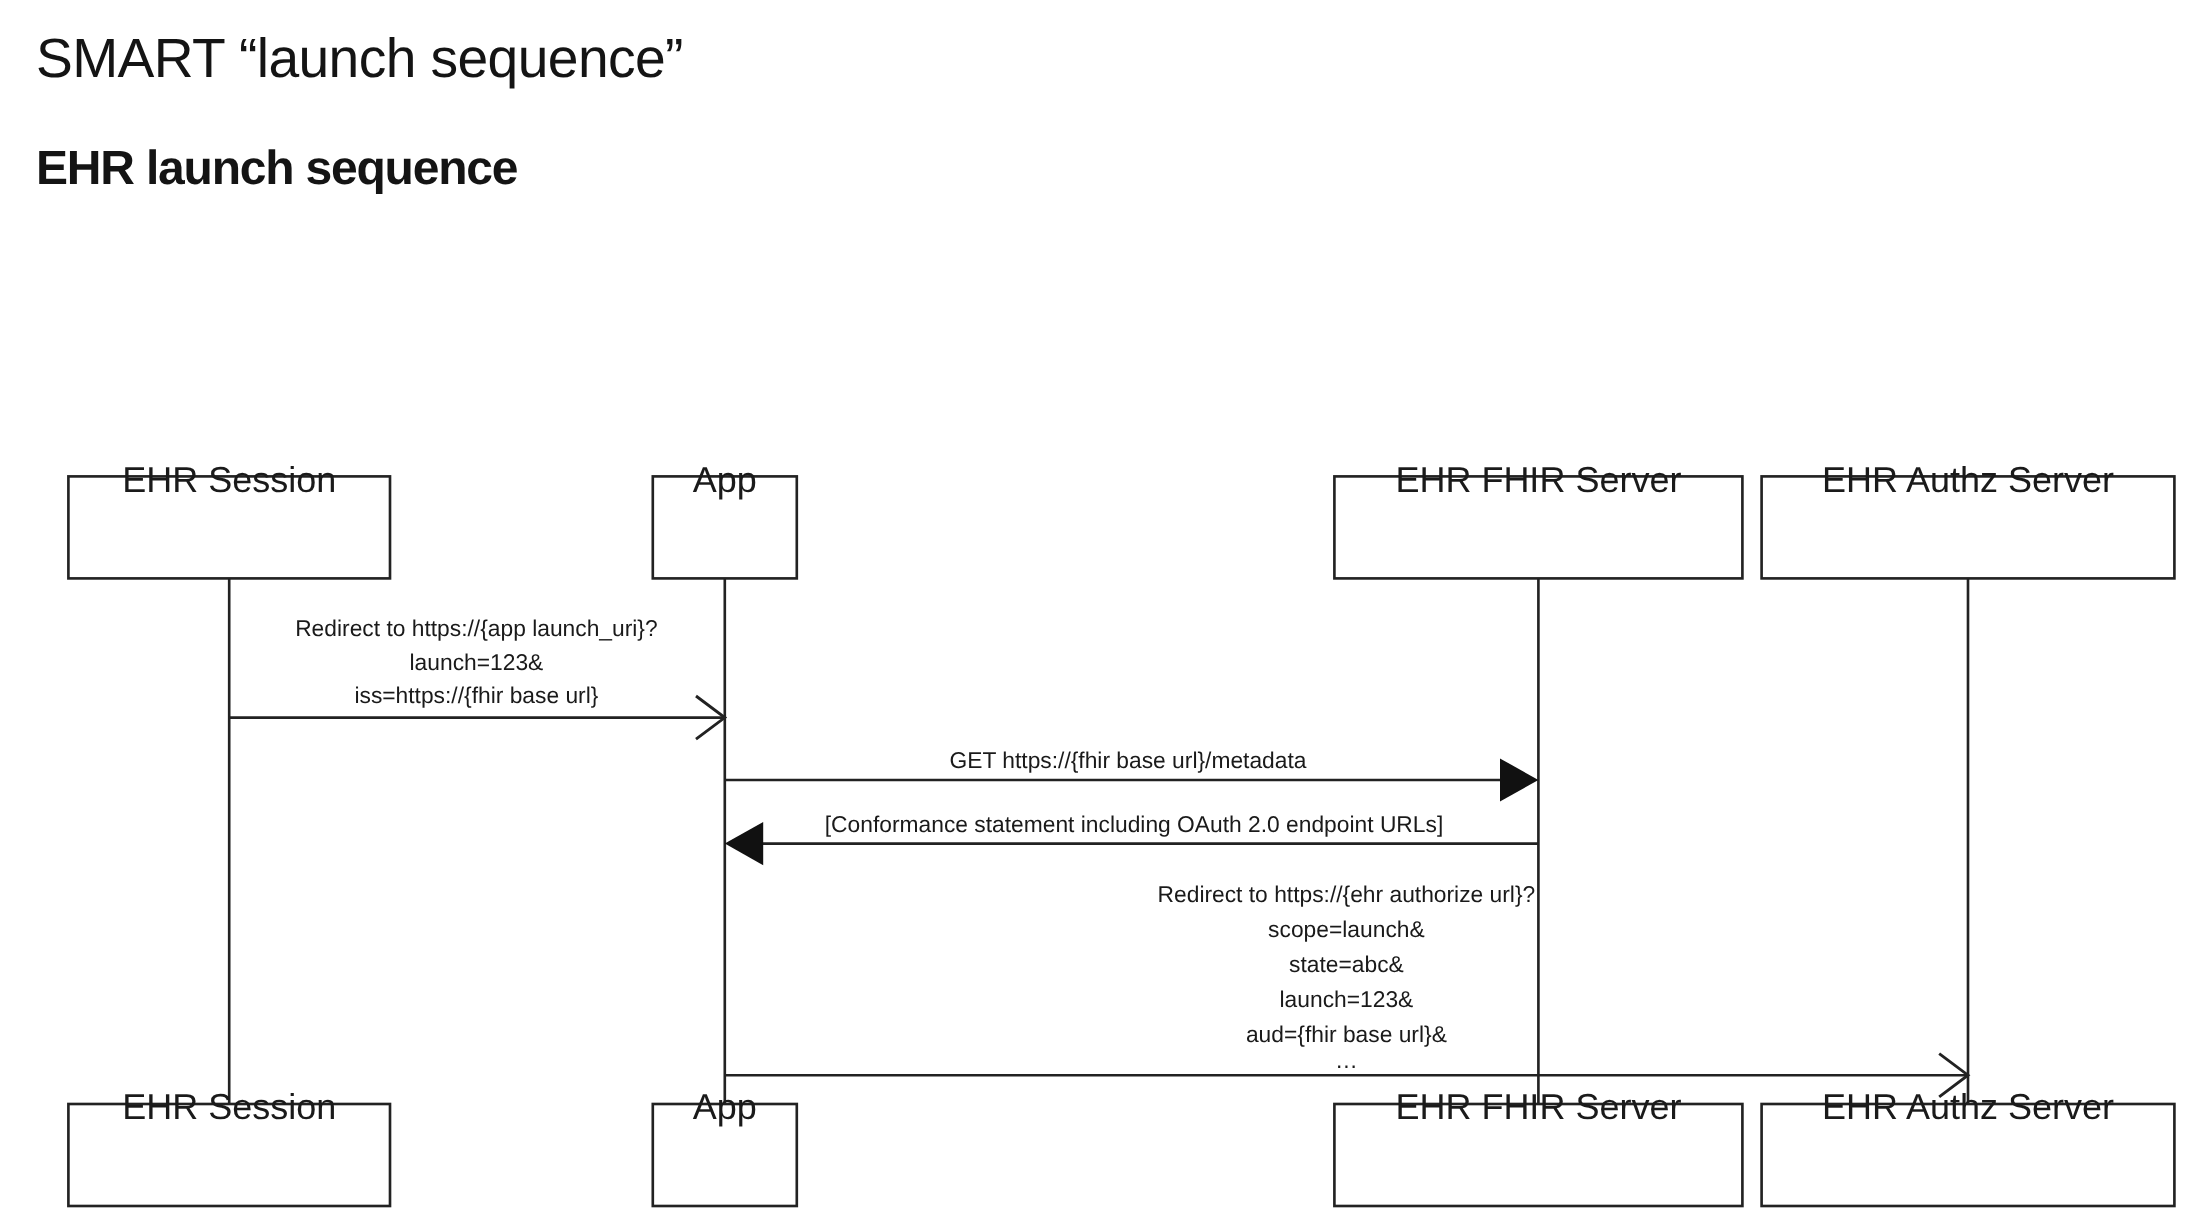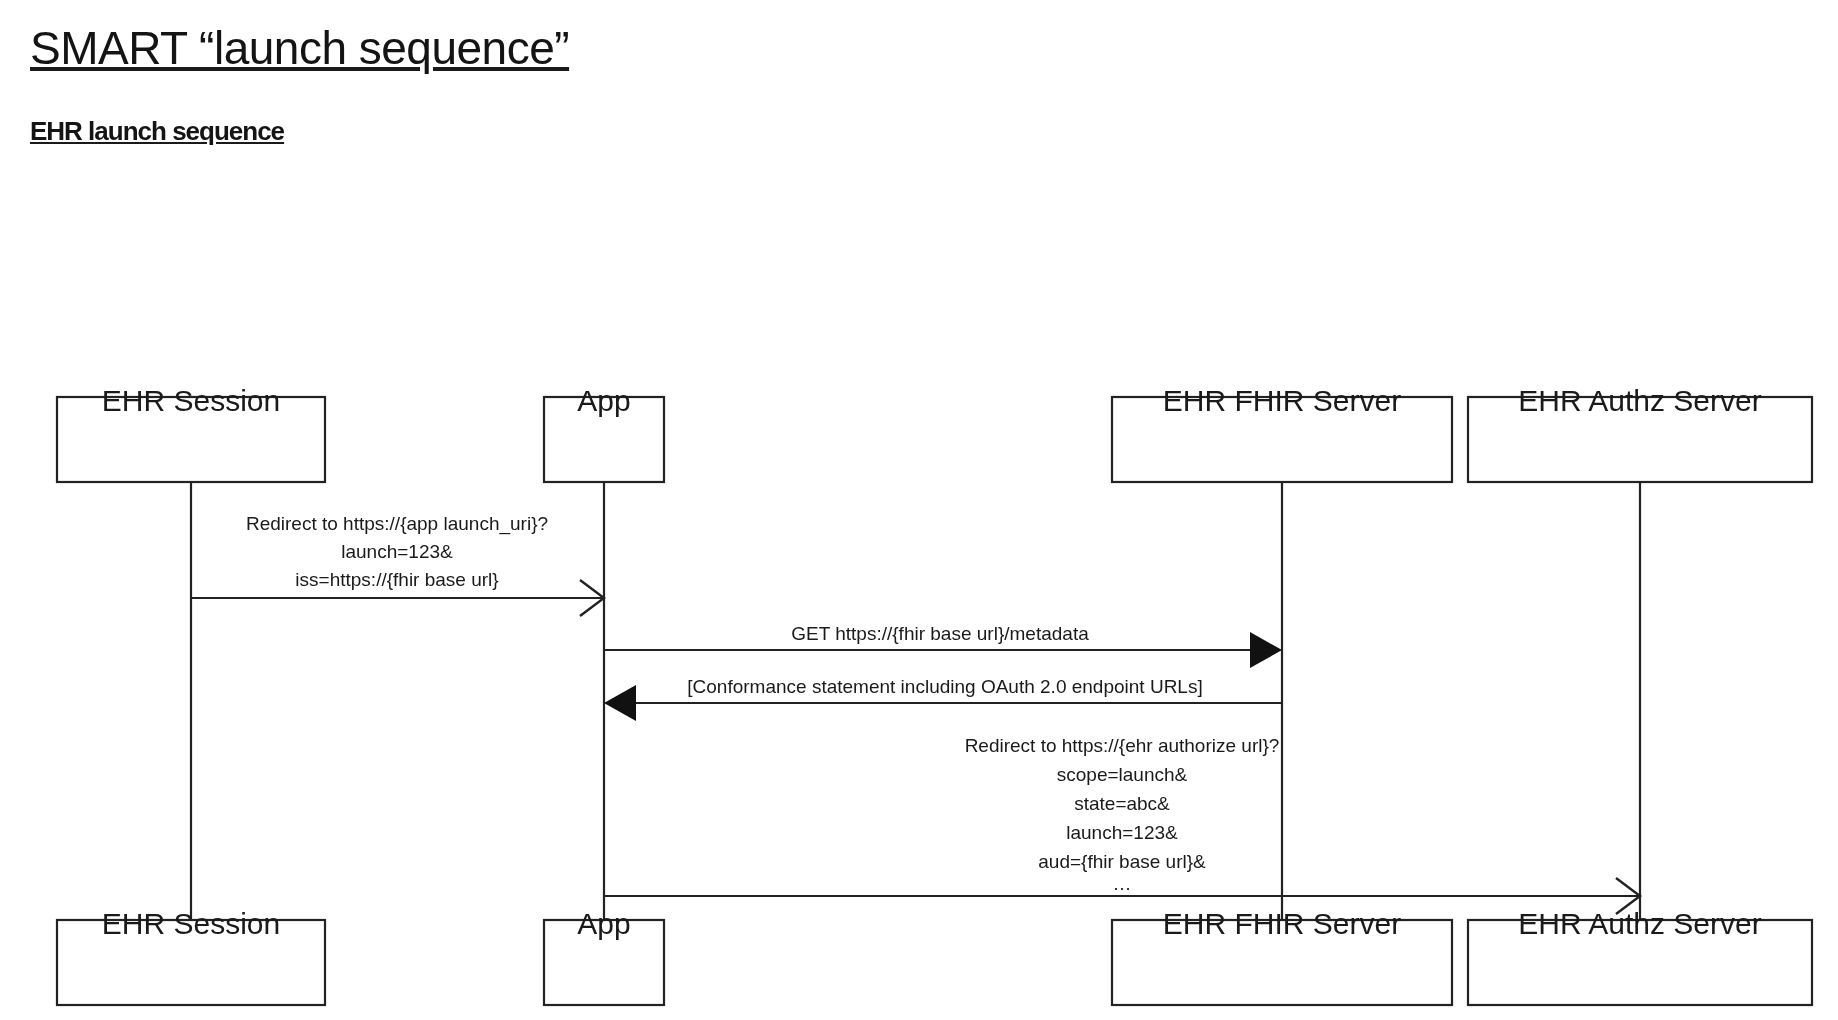--- a/index.html
+++ b/index.html
@@ -15,41 +15,40 @@
     color: #1a1a1a;
     overflow: hidden;
   }
 
   
   .doc {
     position: absolute;
     left: 30px;
     top: 0;
     width: 1780px;
-    text-decoration: underline;
   }
   .page-title {
     font-size: 46px;
     font-weight: 400;
     line-height: 1.15;
     letter-spacing: -0.5px;
     color: #141414;
     margin: 0;
     padding-top: 22px;
   }
   .body-text {
     font-size: 27px;
     font-weight: 400;
     line-height: 1.35;
     color: #1c1c1c;
     margin: 0;
     padding-top: 46px;
   }
   .section-title {
-    font-size: 26px;
+    font-size: 40px;
     font-weight: 600;
     letter-spacing: -1.0px;
     line-height: 1.15;
     color: #141414;
     margin: 0;
     padding-top: 42px;
   }
 
   
   .diagram-wrap {

